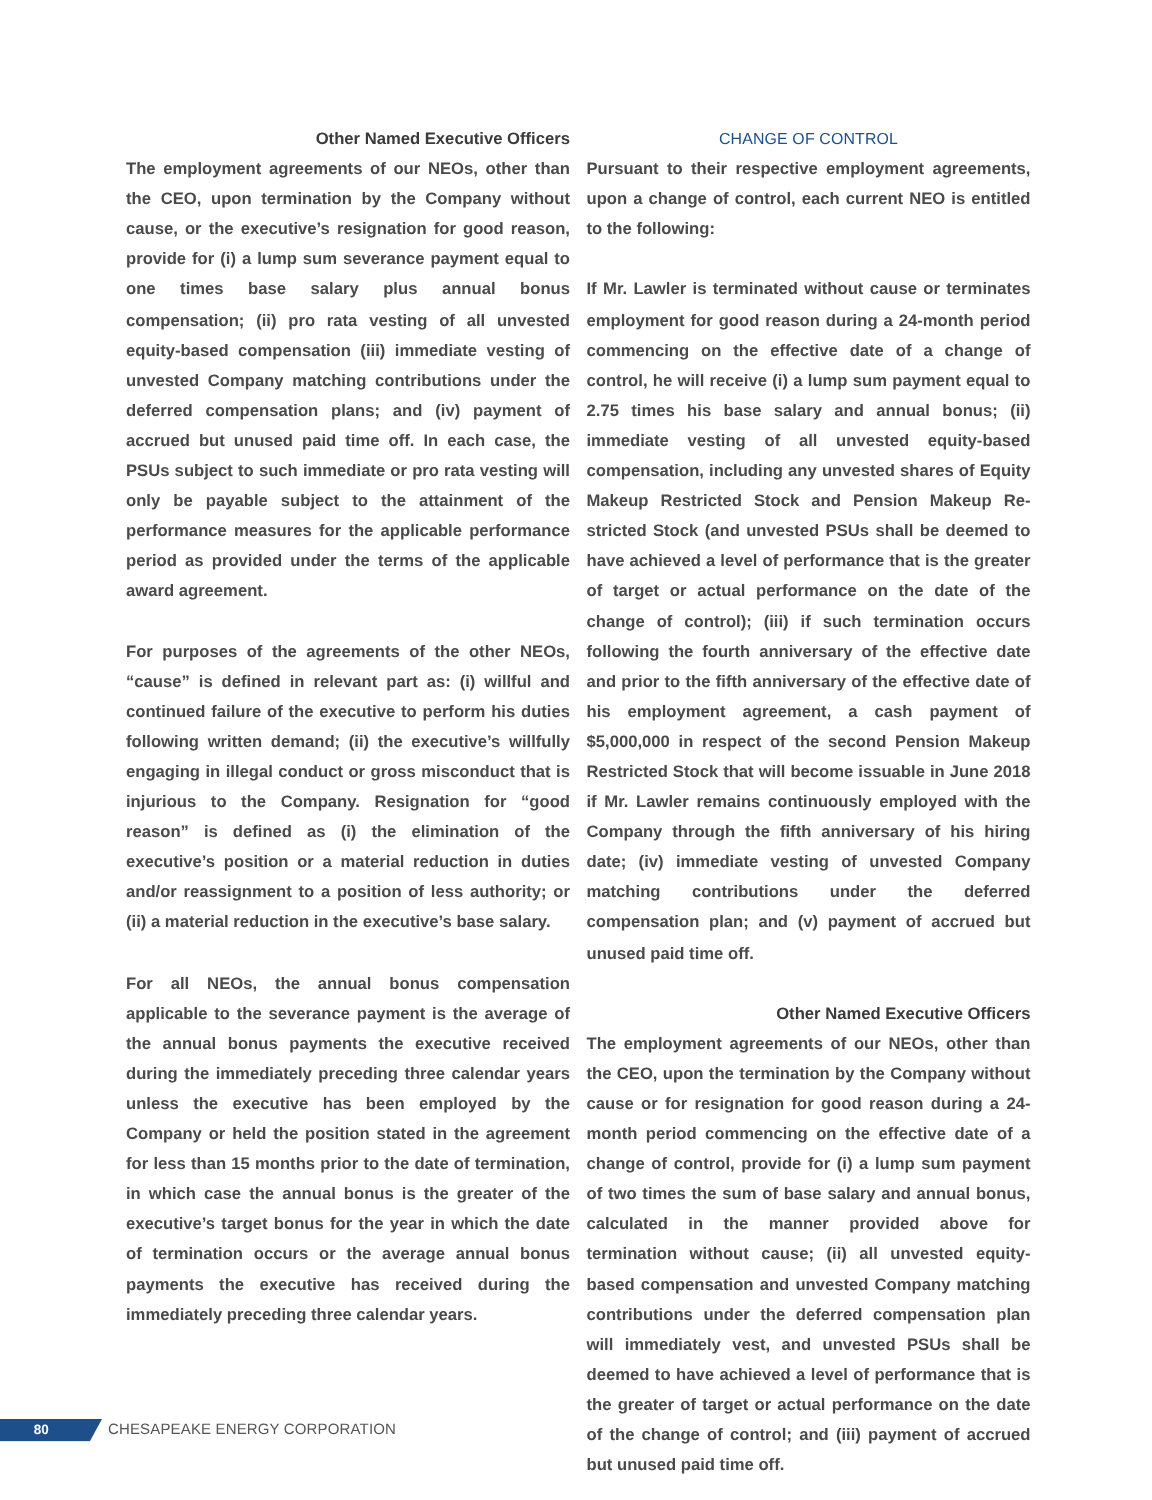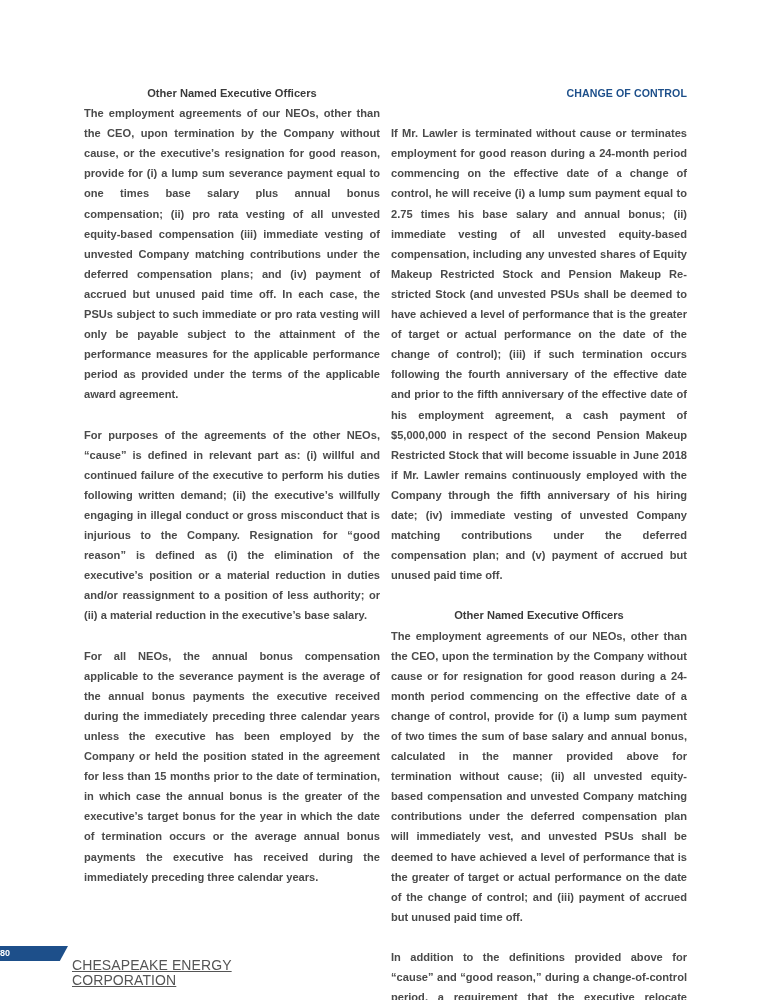--- a/index.html
+++ b/index.html
@@ -8,52 +8,53 @@
       font-family: "Liberation Sans", sans-serif; color: #4a4a4a;
     }
     .col { position: absolute; top: 83px; width: 296px; }
     .col-left { left: 84px; }
     .col-right { left: 391px; }
     p, h3, h2 {
       margin: 0; font-size: 11.1px; line-height: 20.1px; text-align: justify;
       hyphens: manual;
       font-weight: bold;
     }
-    h3 { font-weight: bold; color: #3a3a3a; text-align: center; }
-    h2 { font-weight: bold; color: #1d4f8a; text-align: right; font-size: 10.6px; letter-spacing: 0.1px; }
+    h3 { font-weight: bold; color: #3a3a3a; text-align: right; }
+    h2 { font-weight: normal; color: #1d4f8a; text-align: center; font-size: 10.6px; letter-spacing: 0.1px; }
     .gap { height: 20.1px; }
     .footer { position: absolute; left: 0; top: 946px; height: 15px; width: 300px; }
     .footer-bar {
       position: absolute; left: 0; top: 0; width: 68px; height: 15px; background: #1d4f8a;
       clip-path: polygon(0 0, 100% 0, 88% 100%, 0 100%);
     }
     .page-num {
       position: absolute; left: 0; top: 0; width: 55px; height: 15px; line-height: 15px;
-      text-align: left; color: #ffffff; font-weight: bold; font-size: 9px;
+      text-align: center; color: #ffffff; font-weight: bold; font-size: 9px;
     }
     .company {
-      position: absolute; left: 72px; top: 12px; height: 15px; line-height: 15px;
-      color: #555555; font-size: 14px; letter-spacing: 0.1px; text-decoration: underline;
+      position: absolute; left: 72px; top: 0; height: 15px; line-height: 15px;
+      color: #555555; font-size: 10px; letter-spacing: 0.1px;
     }
   </style>
 </head>
 <body>
 
 <div class="col col-left">
   <h3>Other Named Executive Officers</h3>
   <p>The employment agreements of our NEOs, other than the CEO, upon termination by the Company without cause, or the executive’s resignation for good reason, provide for (i) a lump sum severance payment equal to one times base salary plus annual bonus compensation; (ii) pro rata vesting of all unvested equity-based compensation (iii) immediate vesting of unvested Company matching contributions under the de­ferred compensation plans; and (iv) payment of accrued but unused paid time off. In each case, the PSUs subject to such immediate or pro rata vesting will only be payable subject to the attainment of the performance measures for the applica­ble performance period as provided under the terms of the applicable award agreement.</p>
   <div class="gap"></div>
   <p>For purposes of the agreements of the other NEOs, “cause” is defined in relevant part as: (i) willful and continued failure of the executive to perform his duties following written de­mand; (ii) the executive’s willfully engaging in illegal conduct or gross misconduct that is injurious to the Company. Resig­nation for “good reason” is defined as (i) the elimination of the executive’s position or a material reduction in duties and/or reassignment to a position of less authority; or (ii) a material reduction in the executive’s base salary.</p>
   <div class="gap"></div>
   <p>For all NEOs, the annual bonus compensation applicable to the severance payment is the average of the annual bonus payments the executive received during the immediately pre­ceding three calendar years unless the executive has been employed by the Company or held the position stated in the agreement for less than 15 months prior to the date of ter­mination, in which case the annual bonus is the greater of the executive’s target bonus for the year in which the date of termination occurs or the average annual bonus payments the executive has received during the immediately preceding three calendar years.</p>
   <div class="gap"></div>
 </div>
 
 <div class="col col-right">
   <h2>CHANGE OF CONTROL</h2>
+  <p>Pursuant to their respective employment agreements, upon a change of control, each current NEO is entitled to the fol­lowing:</p>
   <div class="gap"></div>
   <p>If Mr. Lawler is terminated without cause or terminates em­ployment for good reason during a 24-month period com­mencing on the effective date of a change of control, he will receive (i) a lump sum payment equal to 2.75 times his base salary and annual bonus; (ii) immediate vesting of all unvested equity-based compensation, including any unvested shares of Equity Makeup Restricted Stock and Pension Makeup Re­stricted Stock (and unvested PSUs shall be deemed to have achieved a level of performance that is the greater of target or actual performance on the date of the change of control); (iii) if such termination occurs following the fourth anniversary of the effective date and prior to the fifth anniversary of the effective date of his employment agreement, a cash payment of $5,000,000 in respect of the second Pension Makeup Re­stricted Stock that will become issuable in June 2018 if Mr. Lawler remains continuously employed with the Company through the fifth anniversary of his hiring date; (iv) immediate vesting of unvested Company matching contributions under the deferred compensation plan; and (v) payment of accrued but unused paid time off.</p>
   <div class="gap"></div>
   <h3>Other Named Executive Officers</h3>
   <p>The employment agreements of our NEOs, other than the CEO, upon the termination by the Company without cause or for resignation for good reason during a 24-month peri­od commencing on the effective date of a change of control, provide for (i) a lump sum payment of two times the sum of base salary and annual bonus, calculated in the manner pro­vided above for termination without cause; (ii) all unvested eq­uity-based compensation and unvested Company matching contributions under the deferred compensation plan will im­mediately vest, and unvested PSUs shall be deemed to have achieved a level of performance that is the greater of target or actual performance on the date of the change of control; and (iii) payment of accrued but unused paid time off.</p>
   <div class="gap"></div>
   <p>In addition to the definitions provided above for “cause” and “good reason,” during a change-of-control period, a require­ment that the executive relocate outside of a 50-mile radius from his or her principal base of operation also constitutes “good reason.”</p>
 </div>
 
 <div class="footer">

